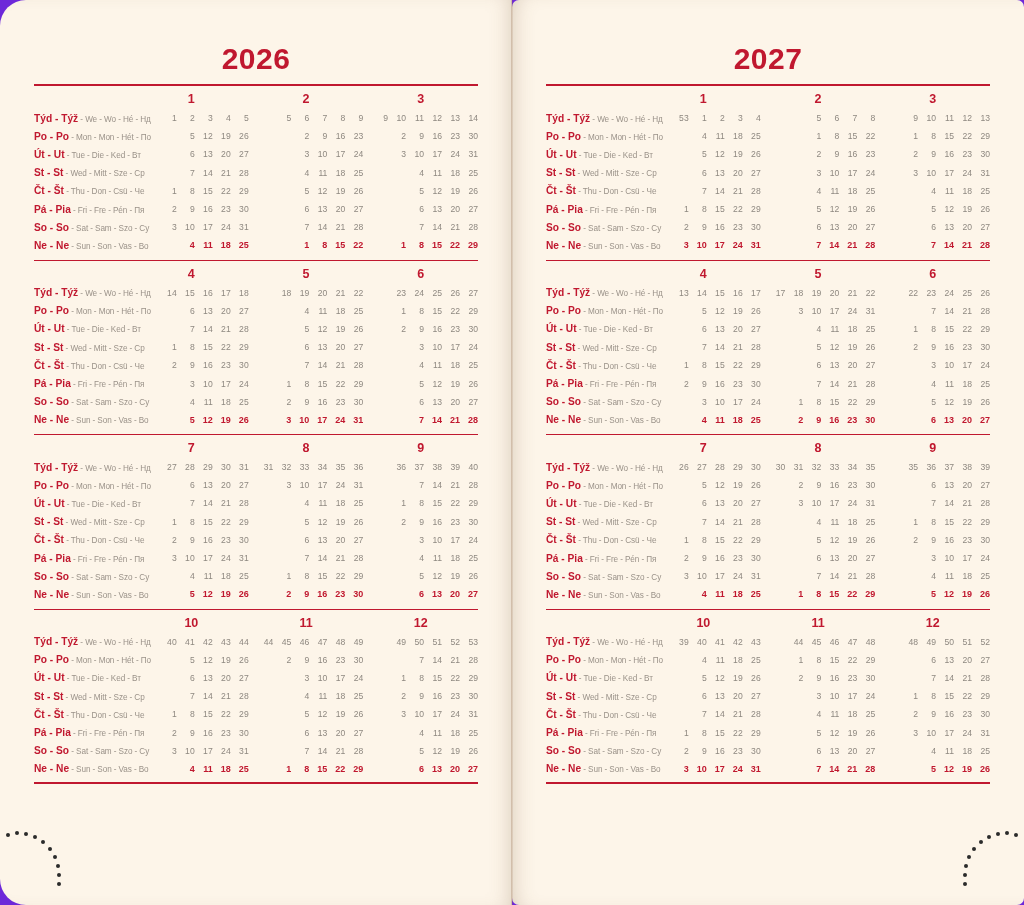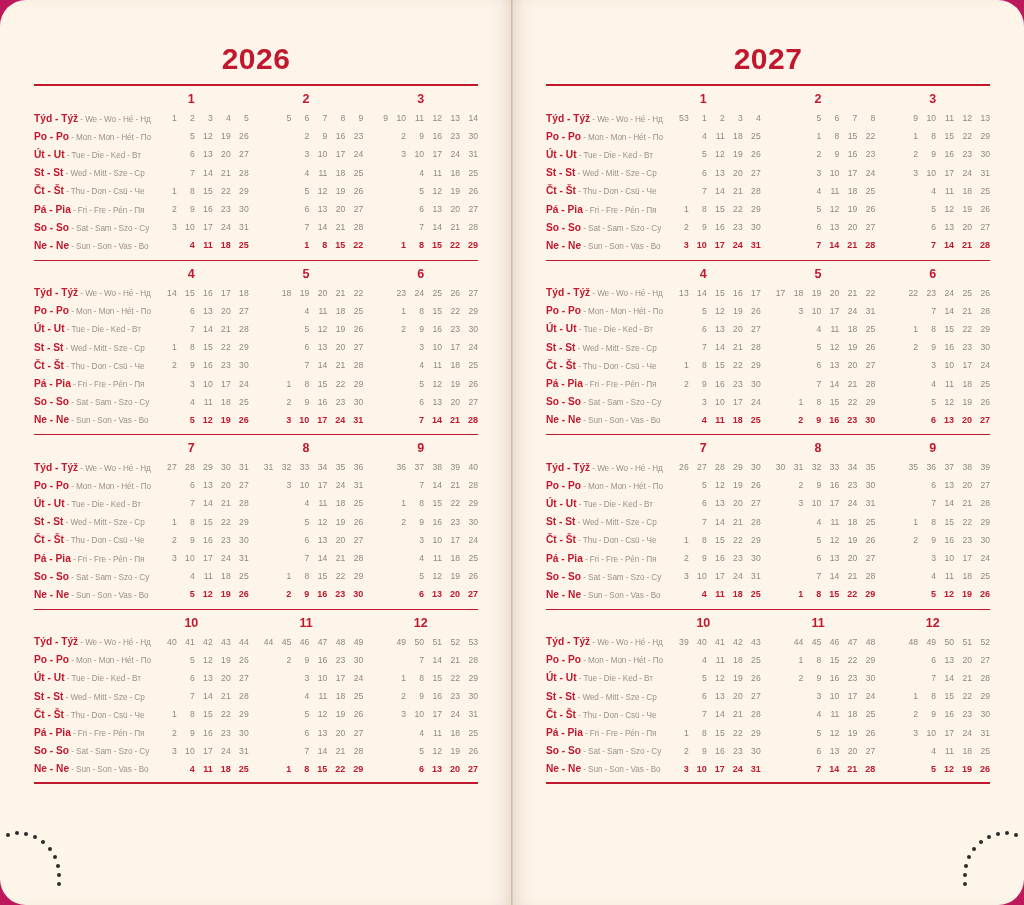--- a/index.html
+++ b/index.html
@@ -6,38 +6,39 @@
   body{
     width:1024px;height:905px;
     background:#ffffff;
     font-family:"Liberation Sans", sans-serif;
     overflow:hidden;
   }
   .spread{
     position:relative;
     width:1024px;height:905px;
     display:flex;
-    background:#be185d;
+    background:#6d28d9;
   }
   .page{
     position:relative;
     width:512px;height:905px;
     background:#fdf5e9;
     box-sizing:border-box;
     overflow:hidden;
   }
   .page.left{
     border-top-left-radius:26px;
     border-bottom-left-radius:26px;
     box-shadow: inset -14px 0 22px -14px rgba(120,90,60,.30);
   }
   .page.right{
     border-top-right-radius:26px;
     border-bottom-right-radius:26px;
     box-shadow: inset 14px 0 22px -14px rgba(120,90,60,.30);
+    border-radius: 7px;
   }
   .gutter{
     position:absolute;left:511px;top:0;width:2px;height:905px;
     background:linear-gradient(to right, rgba(150,110,80,.35), rgba(150,110,80,.10));
     z-index:5;
   }
   .year{
     text-align:center;
     color:#c0182f;
     font-size:30px;

